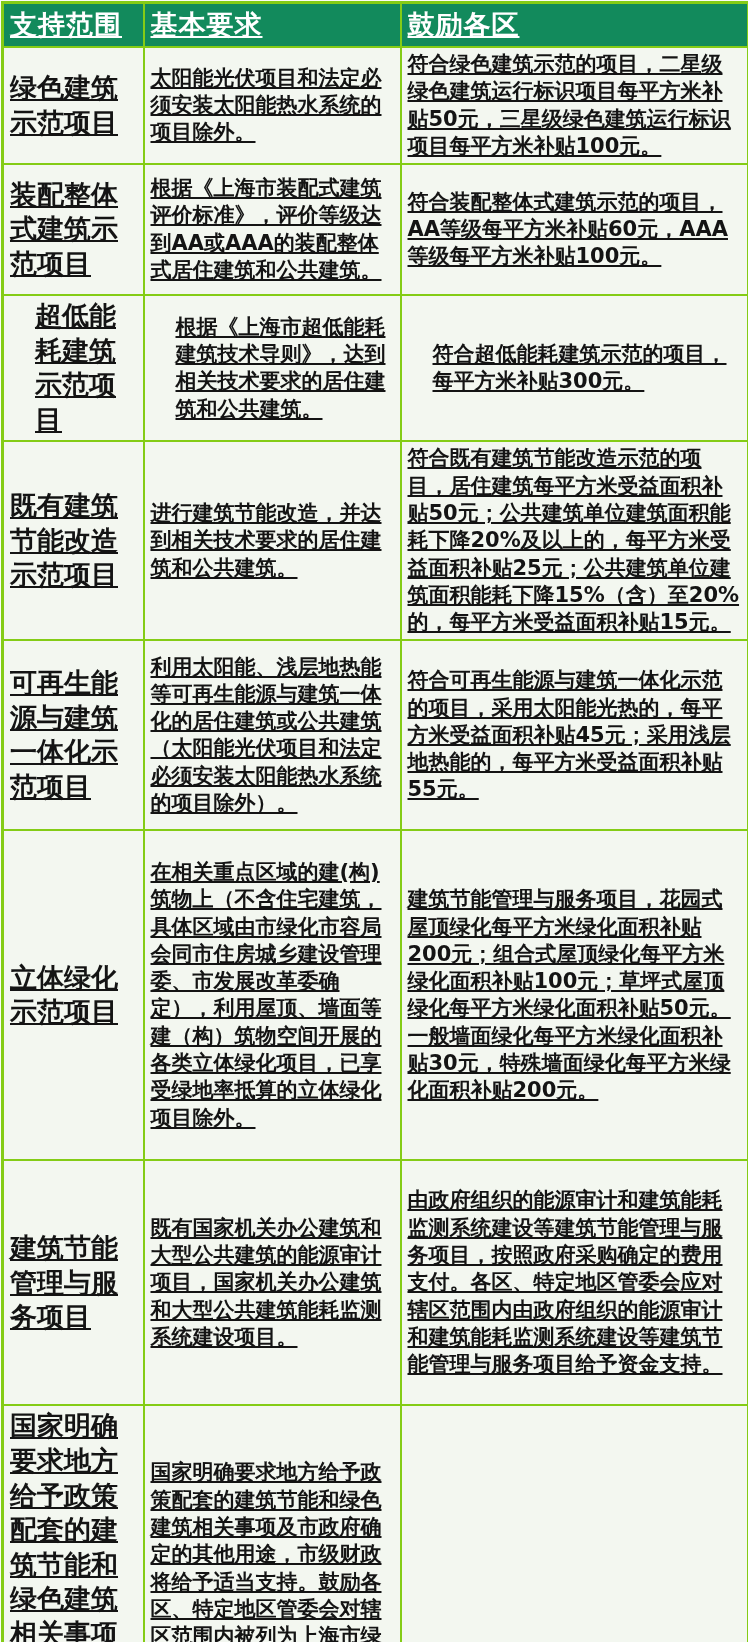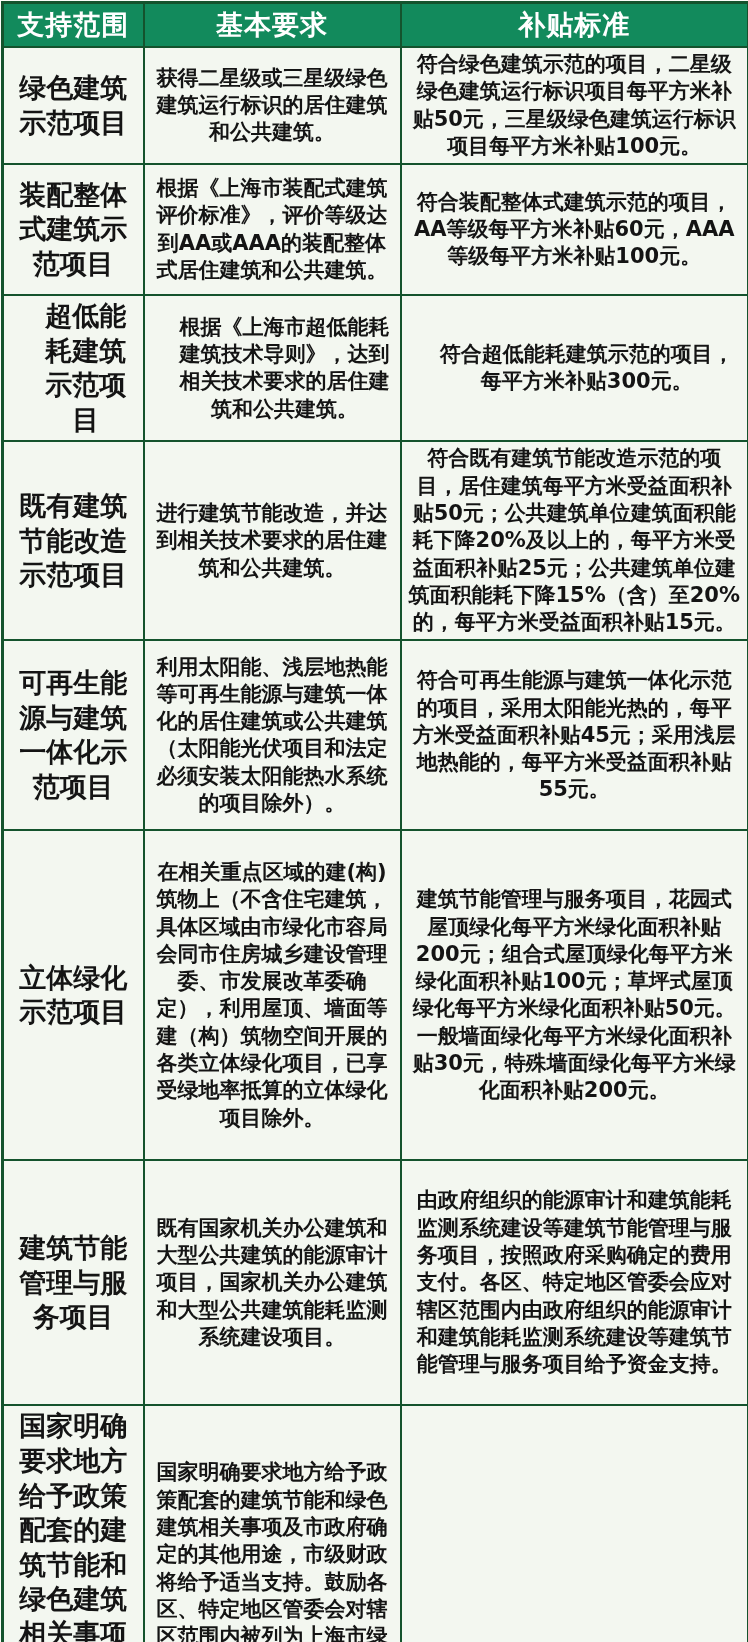--- a/index.html
+++ b/index.html
@@ -20,26 +20,27 @@
     height: 1640px;
     border-collapse: collapse;
     table-layout: fixed;
     background: #f3f7f0;
   }
   table.subsidy col.c1 { width: 141px; }
   table.subsidy col.c2 { width: 257px; }
   table.subsidy col.c3 { width: 348px; }
   table.subsidy th,
   table.subsidy td {
-    border: 2px solid #14532d;
+    border: 2px solid #84cc16;
     padding: 3px 6px;
     vertical-align: middle;
-    text-align: center;
+    text-align: left;
     box-sizing: border-box;
     overflow: hidden;
+    text-decoration: underline;
   }
   table.subsidy tr:first-child th { border-top-width: 3px; }
   table.subsidy tr:last-child td { border-bottom-width: 3px; }
   table.subsidy th:first-child, table.subsidy td:first-child { border-left-width: 3px; }
   table.subsidy th:last-child, table.subsidy td:last-child { border-right-width: 3px; }
 
   thead th {
     background: #128a5c;
     color: #ffffff;
     font-size: 27px;
@@ -76,27 +77,27 @@
   <table class="subsidy">
     <colgroup>
       <col class="c1">
         <col class="c2">
         <col class="c3">
     </colgroup>
     <thead>
       <tr>
         <th>支持范围</th>
         <th>基本要求</th>
-        <th>补贴标准</th>
+        <th>鼓励各区</th>
       </tr>
     </thead>
     <tbody>
       <tr class="r1">
         <td class="scope">绿色建筑示范项目</td>
-        <td class="req">获得二星级或三星级绿色建筑运行标识的居住建筑和公共建筑。</td>
+        <td class="req">太阳能光伏项目和法定必须安装太阳能热水系统的项目除外。</td>
         <td class="sub">符合绿色建筑示范的项目，二星级绿色建筑运行标识项目每平方米补贴50元，三星级绿色建筑运行标识项目每平方米补贴100元。</td>
       </tr>
       <tr class="r2">
         <td class="scope">装配整体式建筑示范项目</td>
         <td class="req">根据《上海市装配式建筑评价标准》，评价等级达到AA或AAA的装配整体式居住建筑和公共建筑。</td>
         <td class="sub">符合装配整体式建筑示范的项目，AA等级每平方米补贴60元，AAA等级每平方米补贴100元。</td>
       </tr>
       <tr class="r3">
         <td class="scope">超低能耗建筑示范项目</td>
         <td class="req">根据《上海市超低能耗建筑技术导则》，达到相关技术要求的居住建筑和公共建筑。</td>

